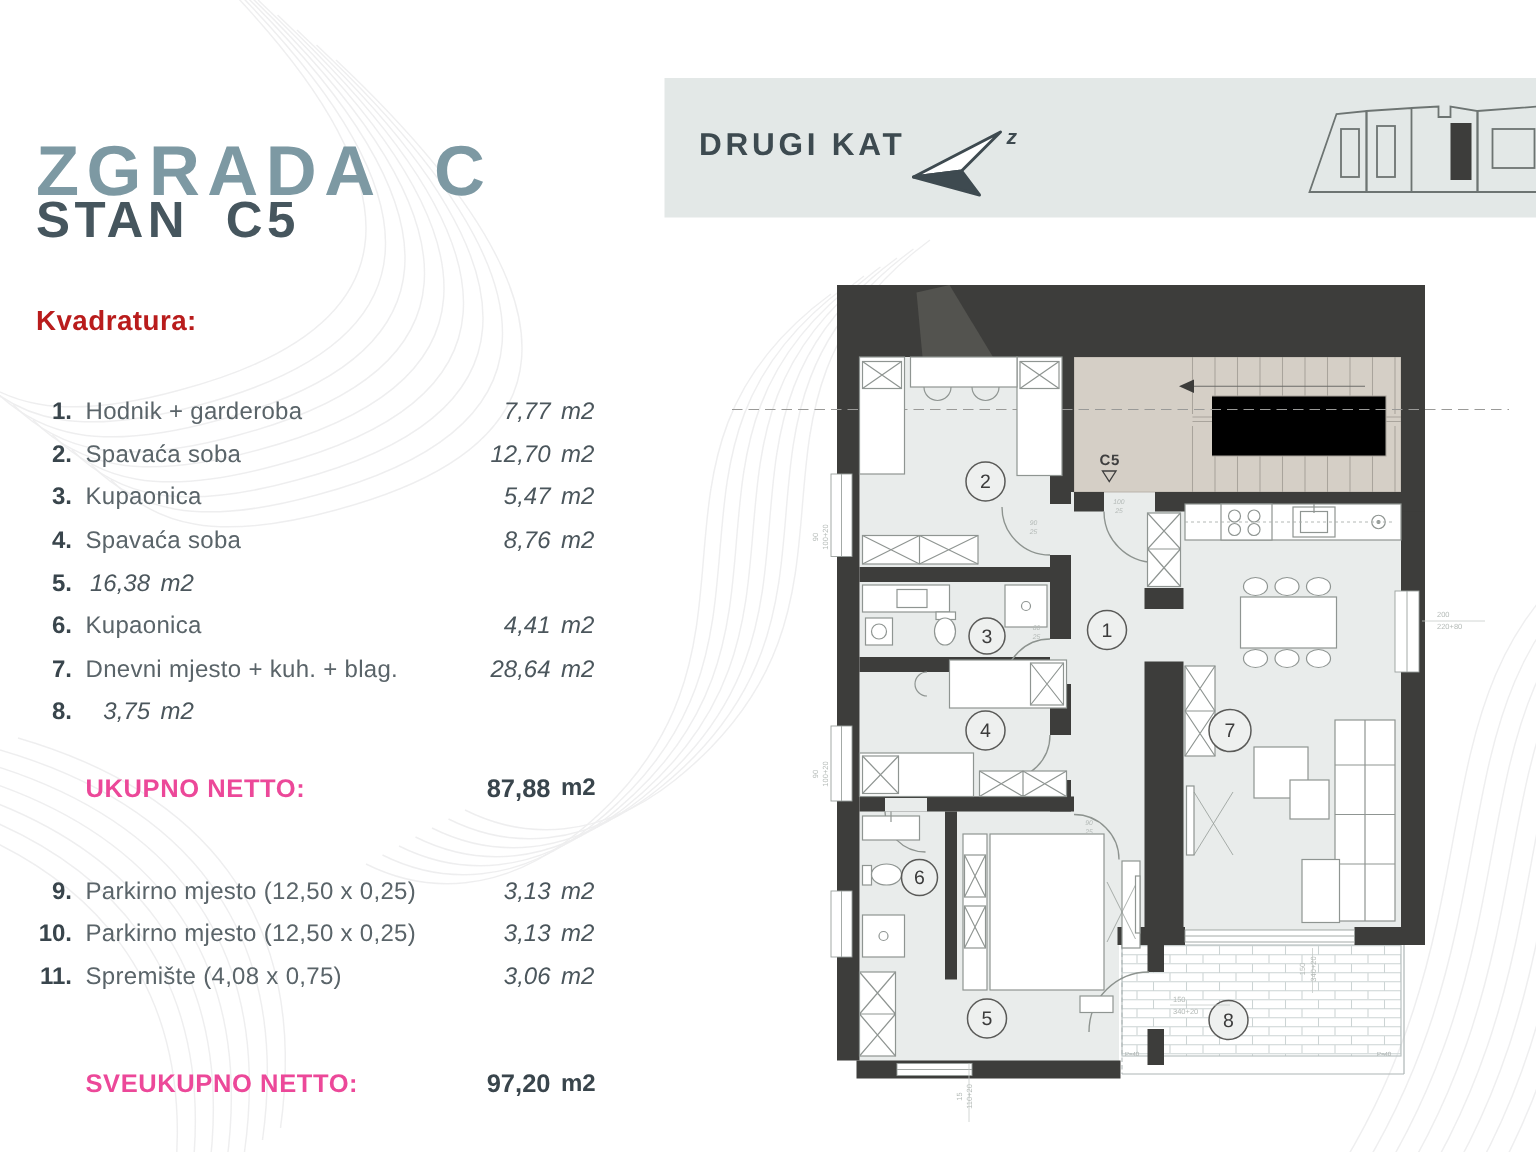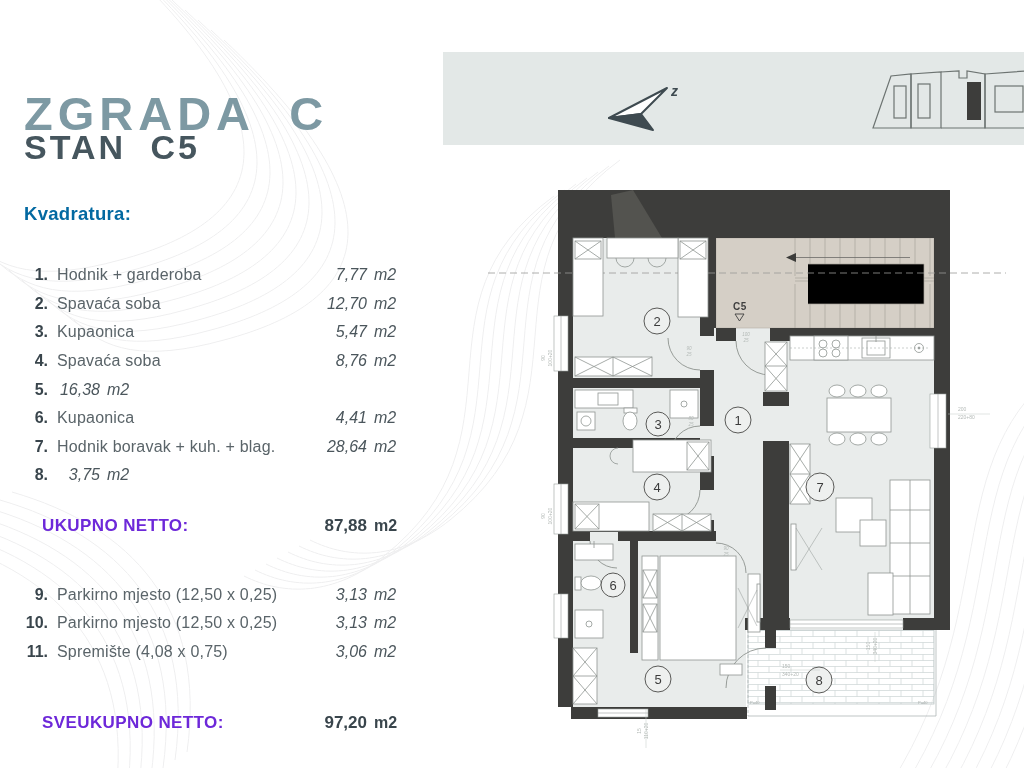--- a/index.html
+++ b/index.html
@@ -7,29 +7,29 @@
        font-family:"Liberation Sans","DejaVu Sans",sans-serif;}
   .abs{position:absolute;}
   
   #waves{position:absolute;left:0;top:0;z-index:0;}
   
   #building-title{left:24px;top:62px;font-size:47px;font-weight:bold;letter-spacing:5px;
       word-spacing:18px;color:#7d99a3;z-index:2;margin-top:24px;}
   #unit-title{left:24px;top:128px;font-size:34px;font-weight:bold;letter-spacing:3px;
       word-spacing:12px;color:#46565e;z-index:2;}
   #areas{left:24px;top:203px;width:378px;z-index:2;}
-  .sec-title{font-size:18.5px;font-weight:bold;color:#0369a1;letter-spacing:.3px;}
+  .sec-title{font-size:18.5px;font-weight:bold;color:#b91c1c;letter-spacing:.3px;}
   .rows{margin-top:36px;}
   .row{display:flex;align-items:center;height:28.6px;font-size:16px;color:#5a6469;}
   .row .n{width:24px;font-weight:bold;color:#39454c;text-align:right;flex:none;}
   .row .l{margin-left:9px;flex:1;letter-spacing:.2px;white-space:nowrap;}
   .row .v{font-style:italic;color:#4b565c;text-align:right;min-width:52px;flex:none;}
   .row .u{font-style:italic;color:#4b565c;width:28px;text-align:left;margin-left:7px;flex:none;}
   .trow{display:flex;align-items:center;height:28.6px;font-size:17px;}
-  .trow .tl{margin-left:18px;flex:1;font-weight:bold;color:#6d28d9;letter-spacing:.4px;}
+  .trow .tl{margin-left:33px;flex:1;font-weight:bold;color:#ec4899;letter-spacing:.4px;}
   .trow .v{font-weight:bold;color:#39454c;text-align:right;min-width:52px;flex:none;}
   .trow .u{font-weight:bold;color:#39454c;width:28px;margin-left:7px;flex:none;font-size:16px;}
   .gap-sub{margin-top:22px;}
   .gap-ext{margin-top:40px;}
   .gap-tot{margin-top:43px;}
   
   #floor-banner{left:443px;top:52px;width:581px;height:93px;background:#e3e8e7;z-index:1;}
   #floor-banner .lbl{position:absolute;left:23px;top:33px;font-size:21px;font-weight:bold;
       letter-spacing:2.5px;color:#3d4a50;}
   #compass{position:absolute;left:158px;top:26px;}
@@ -112,21 +112,21 @@
         <span class="u">m2</span>
       </div>
     <div class="row">
         <span class="n">6.</span>
         <span class="l">Kupaonica</span>
         <span class="v">4,41</span>
         <span class="u">m2</span>
       </div>
     <div class="row">
         <span class="n">7.</span>
-        <span class="l">Hodnik boravak + kuh. + blag.</span>
+        <span class="l">Dnevni mjesto + kuh. + blag.</span>
         <span class="v">28,64</span>
         <span class="u">m2</span>
       </div>
     <div class="row">
         <span class="n">8.</span>
         <span class="v">3,75</span>
         <span class="u">m2</span>
       </div>
   </div>
   <div class="trow gap-sub">
@@ -155,20 +155,21 @@
       </div>
   </div>
   <div class="trow gap-tot">
     <span class="tl">SVEUKUPNO NETTO:</span>
     <span class="v">97,20</span>
     <span class="u">m2</span>
   </div>
 </div>
 
 <div class="abs" id="floor-banner">
+  <span class="lbl">DRUGI KAT</span>
   <svg id="compass" width="92" height="58" viewBox="0 0 92 58">
     <polygon points="8,40 66,10 40,36" fill="#ffffff" stroke="#3e4a50" stroke-width="2" stroke-linejoin="round"></polygon>
     <polygon points="40,36 52,52 8,40" fill="#3e4a50" stroke="#3e4a50" stroke-width="2" stroke-linejoin="round"></polygon>
     <text x="70" y="18" font-size="14" font-weight="bold" fill="#3e4a50" font-style="italic">z</text>
   </svg>
   <svg id="mini-building" width="170" height="70" viewBox="0 0 170 70">
     <g stroke="#6d7472" stroke-width="1.2" fill="none">
       <polygon points="2,62 20,10 40,8 40,62"></polygon>
       <rect x="23" y="20" width="12" height="32"></rect>
       <polygon points="40,8 70,6 70,62 40,62"></polygon>

